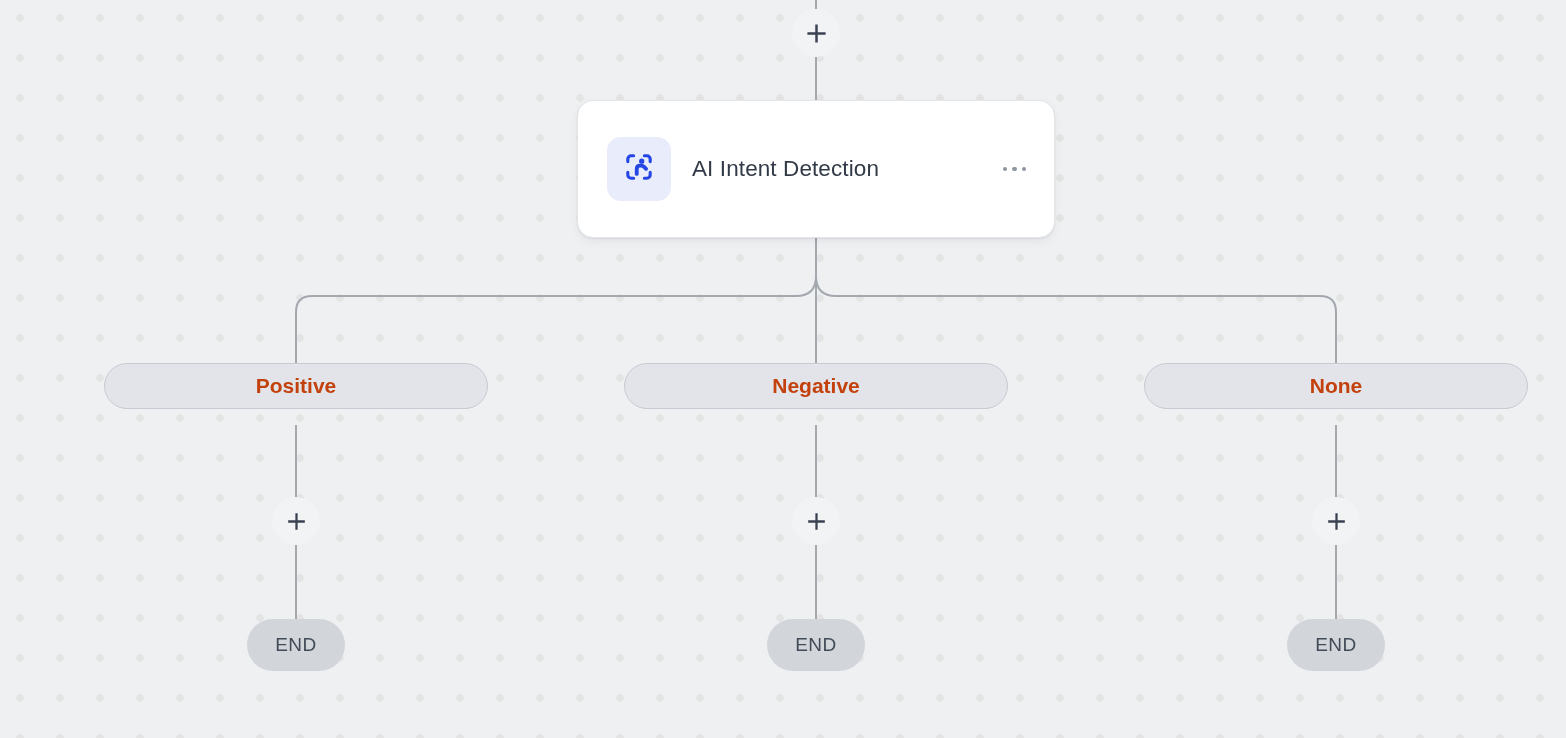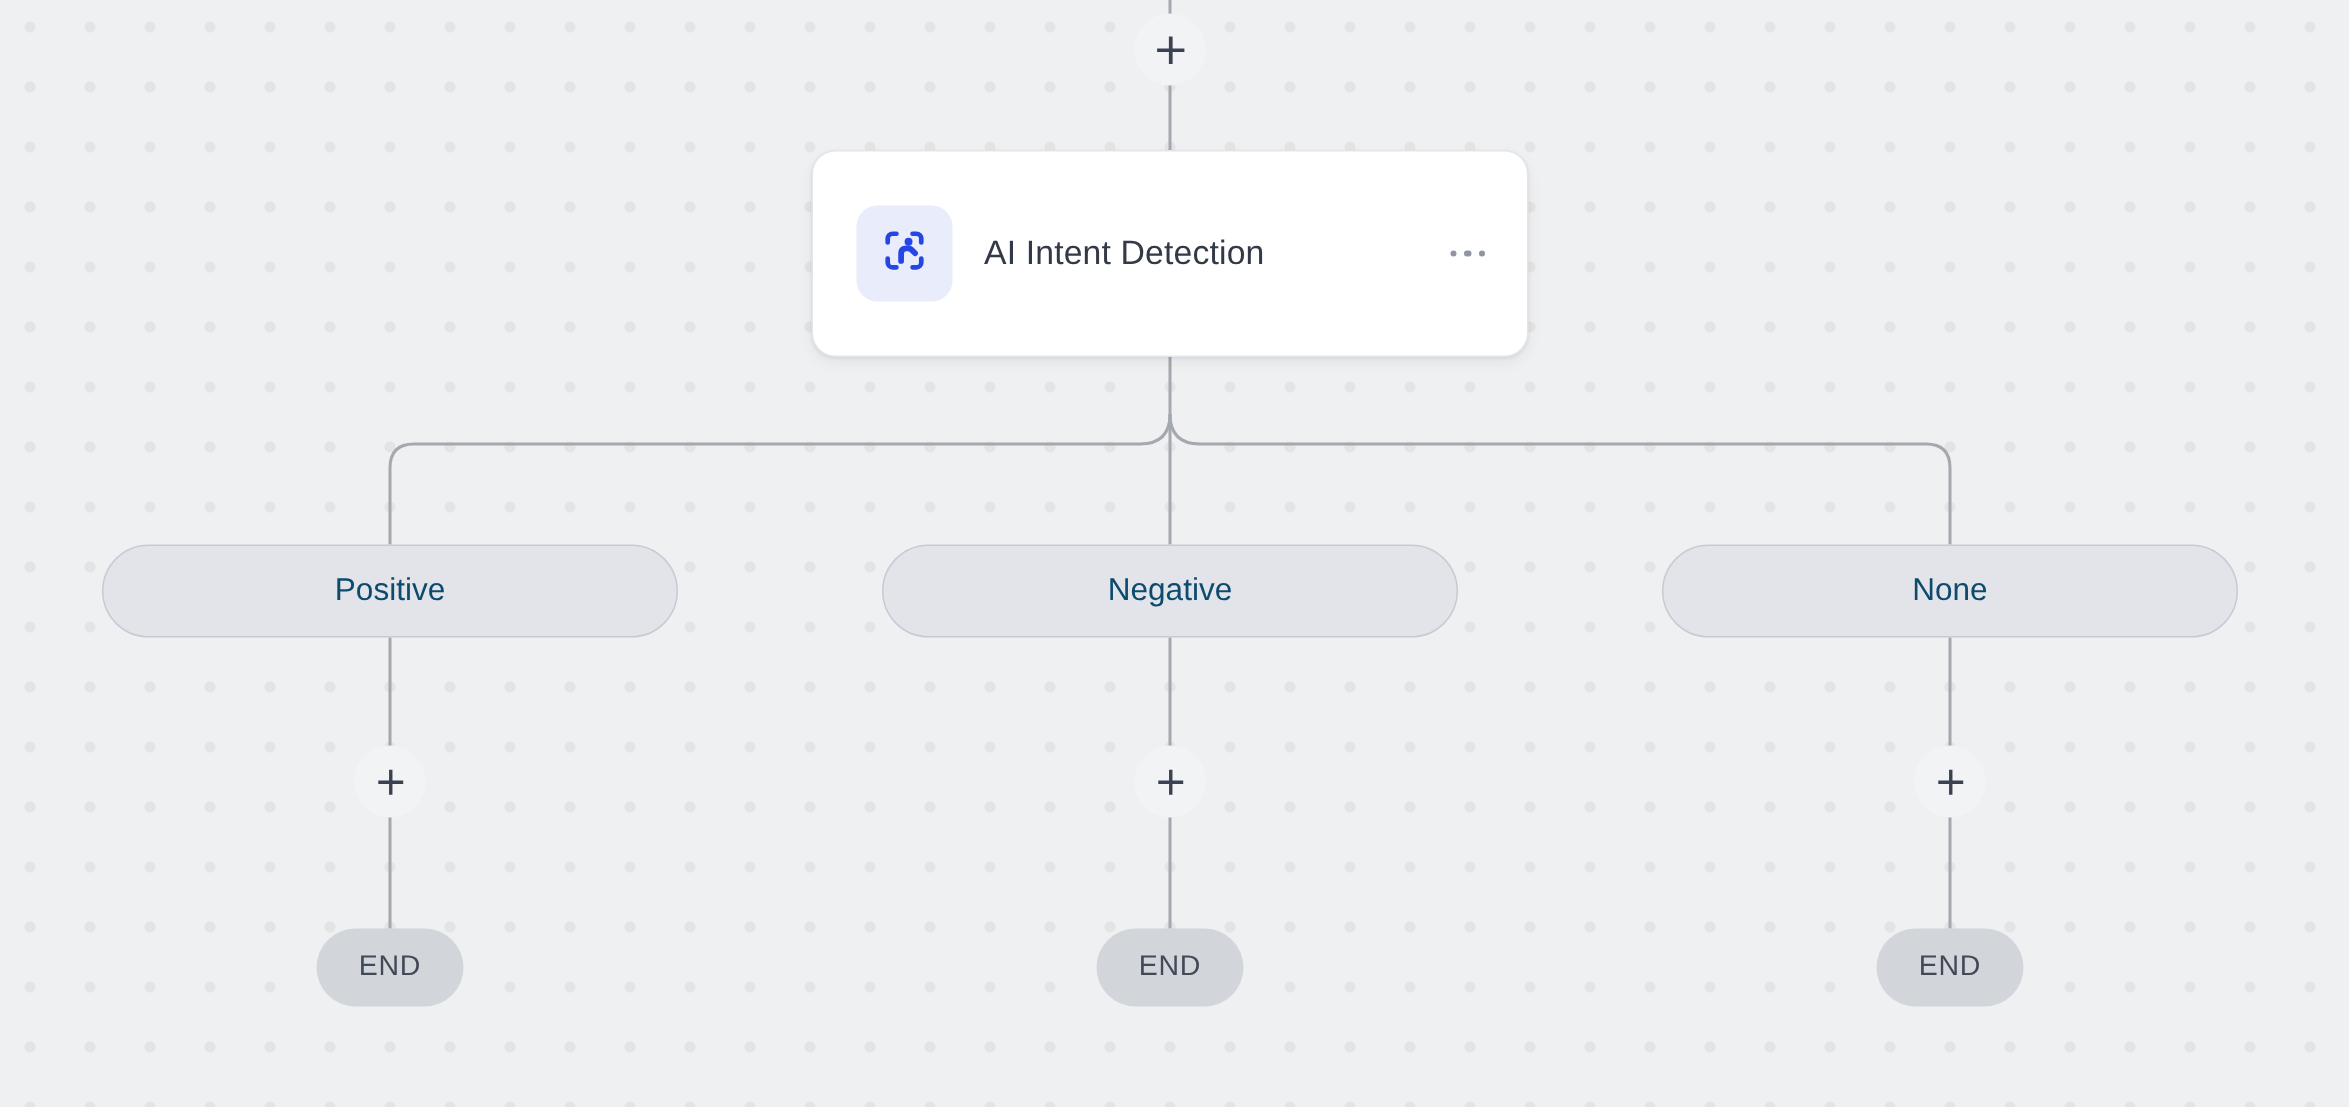--- a/index.html
+++ b/index.html
@@ -37,40 +37,40 @@
     margin-left:21px;font-size:22.5px;font-weight:500;color:#323a47;
     letter-spacing:.1px;flex:1 1 auto;white-space:nowrap;overflow:hidden;
   }
   .more-btn{
     flex:0 0 auto;display:flex;gap:5px;align-items:center;justify-content:center;
     background:none;border:none;padding:6px 4px;cursor:pointer;
   }
   .more-btn .dot{width:4.5px;height:4.5px;border-radius:50%;background:#8e96a1;}
 
   .branch-pill{
-    position:absolute;top:363px;width:384px;height:62px;z-index:2;
+    position:absolute;top:363px;width:384px;height:46px;z-index:2;
     background:#e2e4e9;border:1.5px solid #c7cad3;border-radius:31px;
     box-sizing:border-box;display:flex;align-items:center;justify-content:center;
-    font-size:21px;font-weight:400;color:#0c4a6e;cursor:pointer;
+    font-size:21px;font-weight:700;color:#c2410c;cursor:pointer;
   }
   .branch-positive{left:68px;}
   .branch-negative{left:588px;}
   .branch-none{left:1108px;}
 
   .end-pill{
     position:absolute;top:619px;width:98px;height:52px;z-index:2;
     background:#d2d5da;border-radius:26px;
     display:flex;align-items:center;justify-content:center;
     font-size:19px;font-weight:500;color:#424a58;letter-spacing:.5px;cursor:pointer;
   }
 </style>
 </head>
 <body>
 
-<div style="position:absolute;inset:0;">
+<div style="position:absolute;inset:0;margin-left:36px;">
 
   <svg class="edges" width="1566" height="738" viewBox="0 0 1566 738" aria-hidden="true">
     <path d="M780 0 V100"></path>
     <path d="M780 238 V363"></path>
     <path d="M780 276 Q780 296 760 296 H276 Q260 296 260 312 V363"></path>
     <path d="M780 276 Q780 296 800 296 H1284 Q1300 296 1300 312 V363"></path>
     <path d="M260 425 V619"></path>
     <path d="M780 425 V619"></path>
     <path d="M1300 425 V619"></path>
   </svg>

